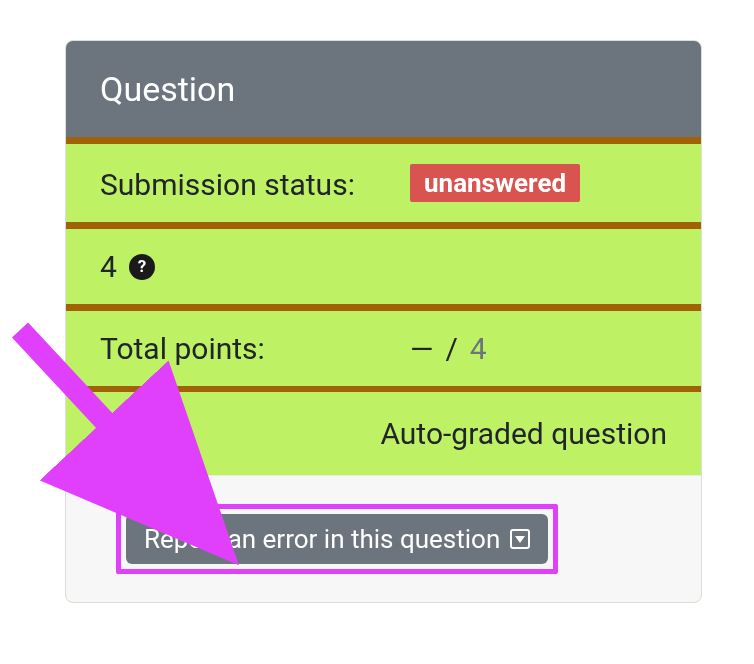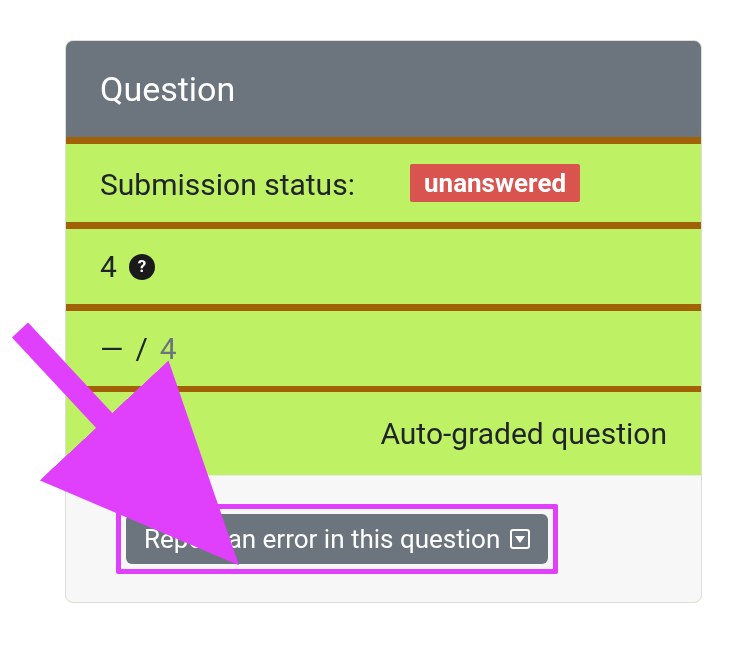--- a/index.html
+++ b/index.html
@@ -155,20 +155,21 @@
   </div>
 
   <div class="card-row">
     <span class="row-value">
       <span>4</span>
       <span class="help-icon">?</span>
     </span>
   </div>
 
   <div class="card-row">
+    <span class="row-label">Total points:</span>
     <span class="row-value total-points-val">
       <span>—</span>
         <span> /</span>
         <span class="total-points-max">4</span>
     </span>
   </div>
 
   <div class="auto-graded-row">
     <span>Auto-graded question</span>
   </div>

